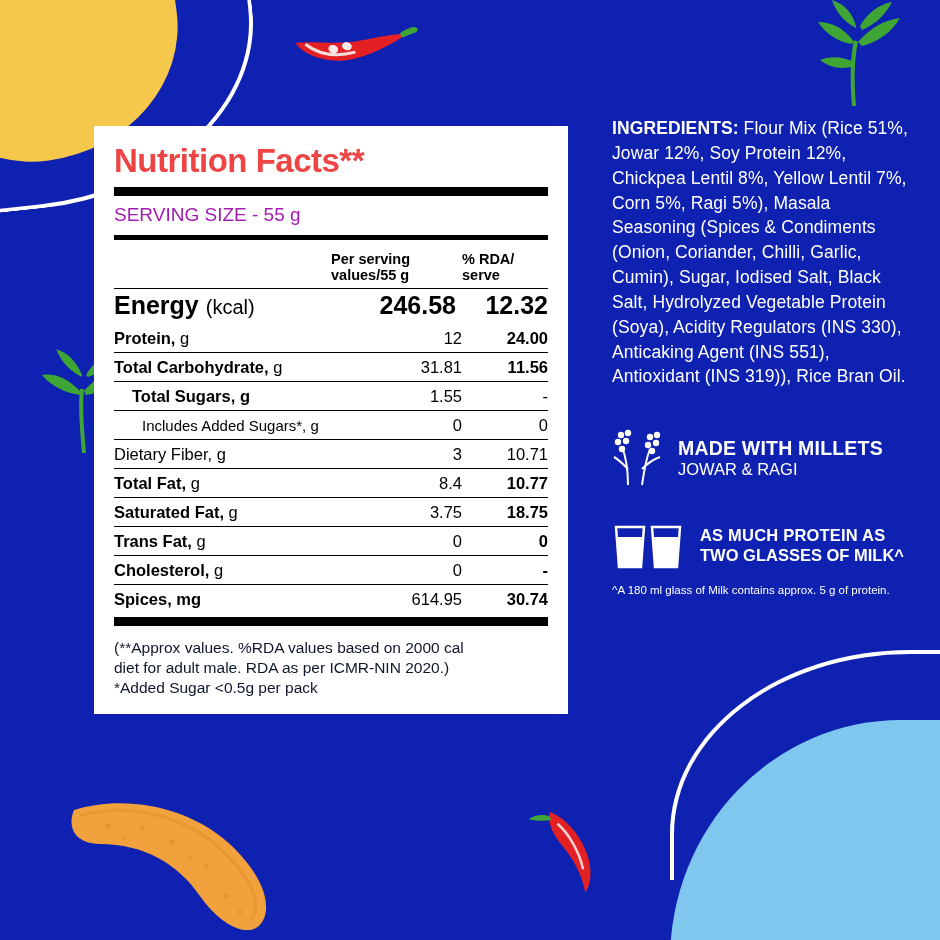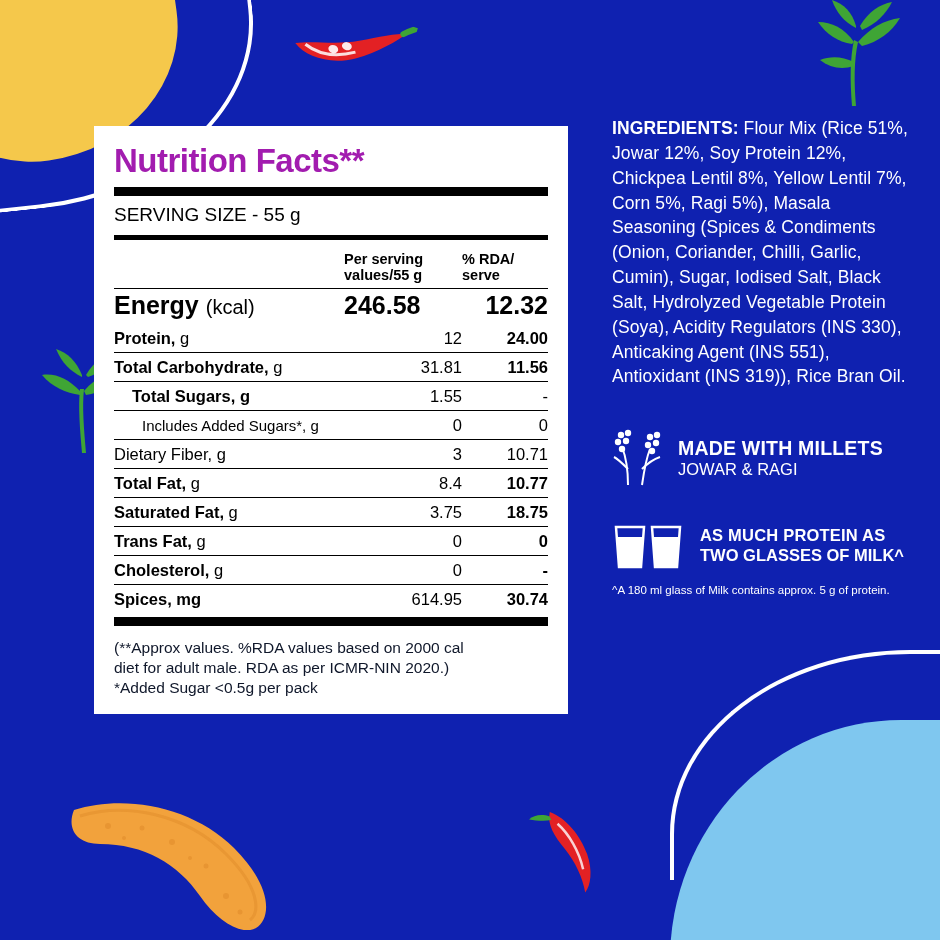--- a/index.html
+++ b/index.html
@@ -57,49 +57,49 @@
     position: absolute;
     left: 94px; top: 126px;
     width: 474px;
     background: #ffffff;
     padding: 18px 20px 16px 20px;
   }
   .nf-title {
     font-size: 33px;
     font-weight: bold;
     letter-spacing: -0.5px;
-    color: #a21caf;
+    color: #ef4444;
     line-height: 1.05;
     margin-bottom: 8px;
   }
   .rule-thick { height: 9px; background:#000; margin: 4px 0 6px 0; }
   .rule-med   { height: 5px; background:#000; margin: 5px 0; }
   .rule-thin  { height: 1.5px; background:#000; }
   .rule-bottom{ height: 9px; background:#000; margin: 4px 0 10px 0; }
 
   .serving {
-    font-size: 19px; color:#000000; padding: 2px 0 4px 0;
+    font-size: 19px; color:#a21caf; padding: 2px 0 4px 0;
   }
 
   .col-head {
-    display: flex; justify-content: flex-end; gap: 0px;
+    display: flex; justify-content: flex-end; gap: 13px;
     padding: 6px 0 4px 0;
   }
   .col-head .ch {
     font-size: 14.5px; font-weight: bold; line-height: 1.15; text-align: left;
   }
   .ch.per { width: 118px; }
   .ch.rda { width: 86px; }
 
   .energy-row {
     display: flex; align-items: baseline; padding: 2px 0 4px 0;
   }
   .energy-label { flex: 1; font-size: 25px; font-weight: bold; }
   .energy-label .kcal { font-size: 20px; font-weight: normal; }
-  .energy-v1 { width: 118px; font-size: 25px; font-weight: bold; padding-right: 6px;}
+  .energy-v1 { width: 118px; font-size: 25px; font-weight: bold; text-align: right; padding-right: 6px;}
   .energy-v2 { width: 86px; font-size: 25px; font-weight: bold; text-align: right; }
 
   table.nf { width: 100%; border-collapse: collapse; }
   table.nf td { font-size: 16.5px; color:#000; padding: 5px 0 4px 0; vertical-align: baseline; }
   table.nf tr { border-top: 1.5px solid #000; }
   table.nf tr:first-child { border-top: none; }
   td.lbl { text-align: left; }
   td.lbl b { font-weight: bold; }
   td.v1 { width: 118px; text-align: right; padding-right: 6px; }
   td.v2 { width: 86px; text-align: right; }

